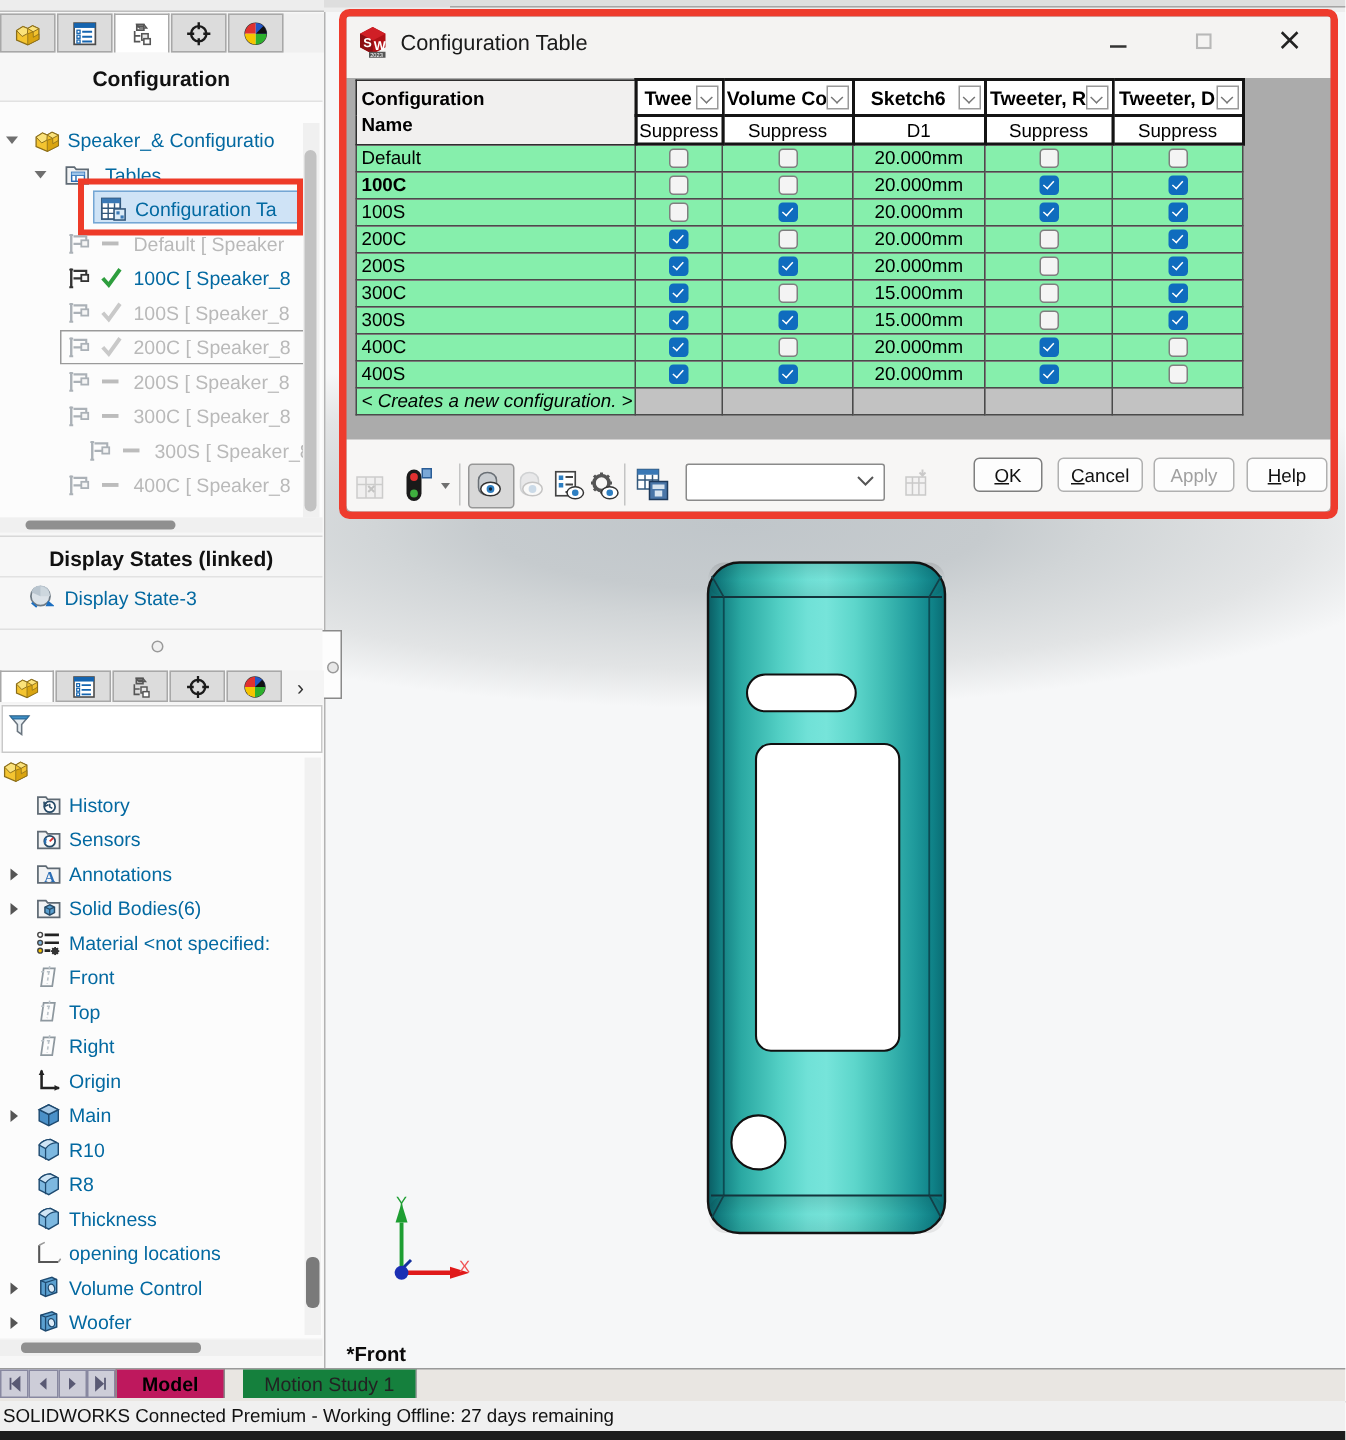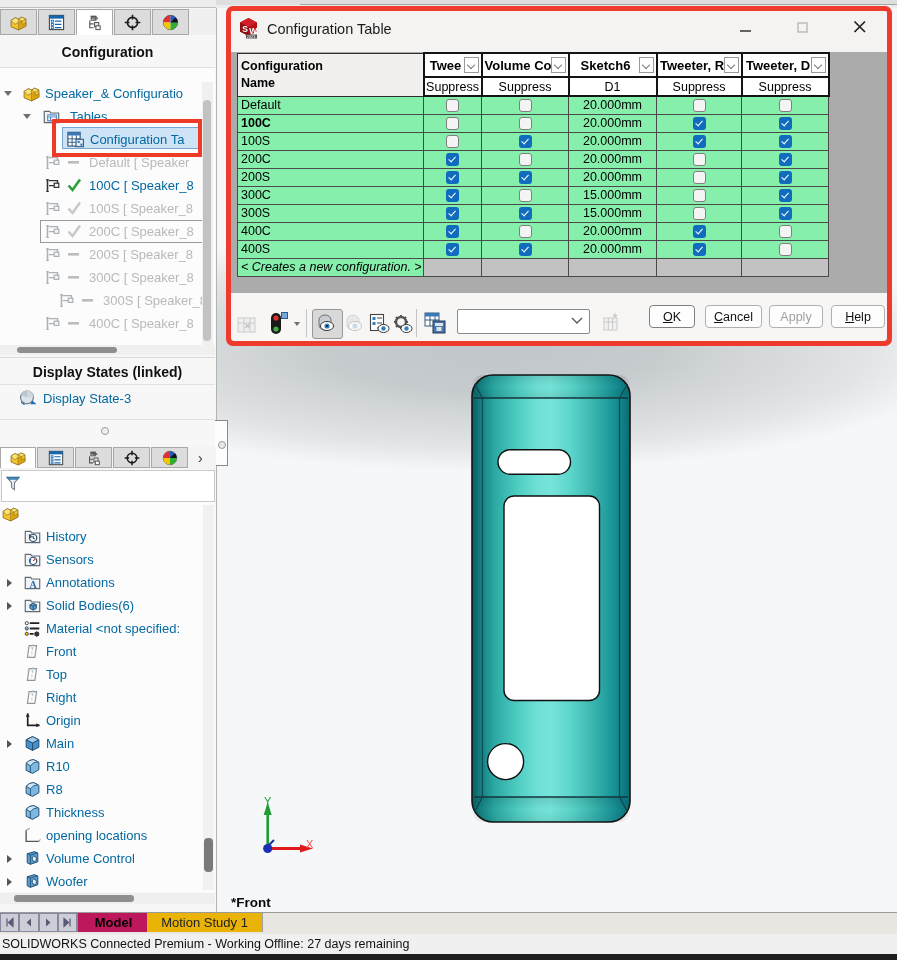--- a/index.html
+++ b/index.html
@@ -731,18 +731,18 @@
       </svg>
     </span>
  <span class="nav">
       <svg width="11" height="11" viewBox="0 0 11 11">
         <path d="M8 1.5 v8 M2 1.5 L6.5 5.5 2 9.5 z" fill="#5a5a74" stroke="#5a5a74" stroke-width="1.2"></path>
       </svg>
     </span>
 </div>
 <div class="a" style="left:77px;top:913px;width:71px;height:19px;background:#be185d;border-left:1px solid #8a8a8a;border-right:1px solid #8a8a8a;
  display:flex;align-items:center;justify-content:center;font-size:13px;font-weight:bold;color:#000">Model</div>
-<div class="a" style="left:147px;top:913px;width:115px;height:19px;background:#eab308;border-right:1px solid #a0a0a0;
+<div class="a" style="left:162px;top:913px;width:115px;height:19px;background:#15803d;border-right:1px solid #a0a0a0;
  display:flex;align-items:center;justify-content:center;font-size:13px;color:#222">Motion Study 1</div>
 <div class="a" style="left:0;top:934px;width:897px;height:20px;background:#f0f0f0;
  display:flex;align-items:center;font-size:12.5px;color:#111;padding-left:2px;box-sizing:border-box">
 SOLIDWORKS Connected Premium - Working Offline: 27 days remaining</div>
 <div class="a" style="left:0;top:954px;width:897px;height:6px;background:#1e1e1e"></div>
 
 </body></html>

